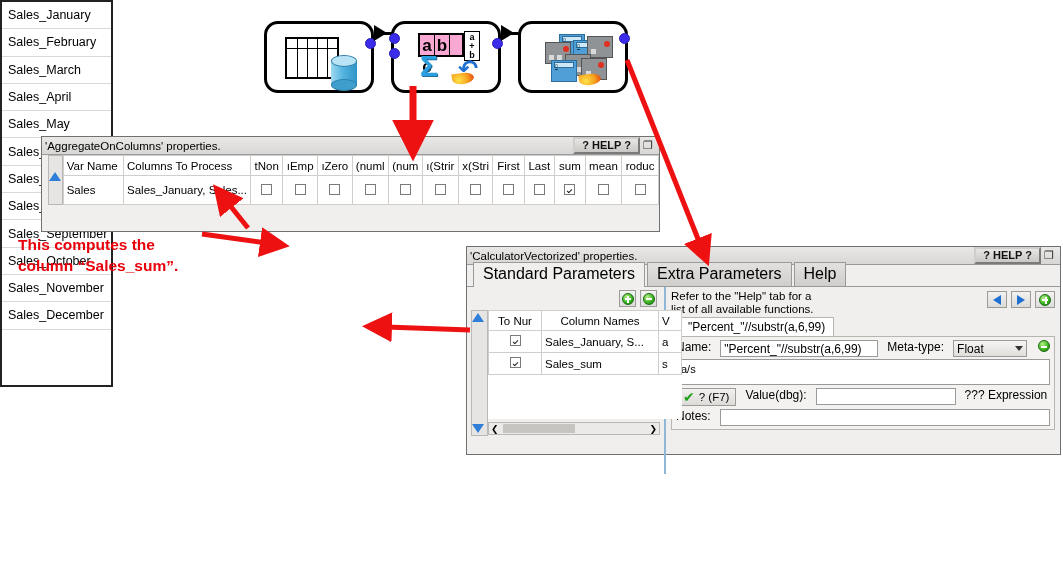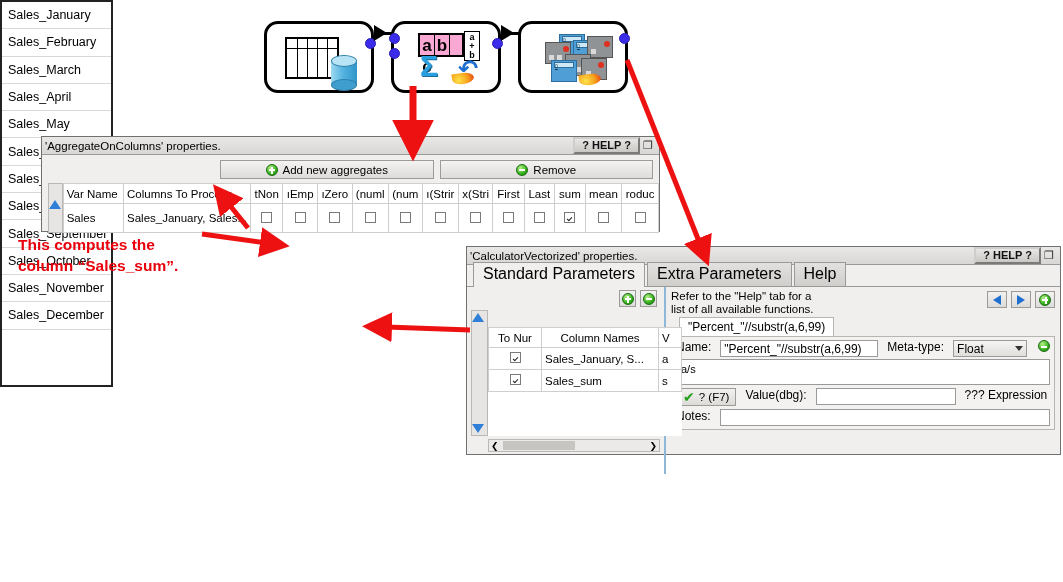--- a/index.html
+++ b/index.html
@@ -237,30 +237,20 @@
   <div>column “Sales_sum”.</div>
 </div>
 
 <div class="win" id="aggwin">
   <div class="titlebar">
     <div class="ttl">'AggregateOnColumns' properties.</div>
     <div class="helpbtn">? HELP ?</div>
     <div class="dockicon">❐</div>
   </div>
 
-  <div class="aggbar">
-    <div class="aggbtn">
-      <span class="gicon plus"></span>
-      <span>Add new aggregates</span>
-    </div>
-    <div class="aggbtn">
-      <span class="gicon"></span>
-      <span>Remove</span>
-    </div>
-  </div>
 
   <div class="aggtablewrap">
     <div class="vscroll" style="height:50px;">
       <div class="tri-up"></div>
     </div>
     <table class="grid" id="aggtable">
       <thead>
           <tr>
             <th style="width: 63px; text-align: left;">Var Name</th>
             <th style="width: 119px; text-align: left;">Columns To Process</th>
@@ -332,21 +322,21 @@
 
     <div class="leftpane">
       <div class="plusrow">
         <div class="btnsm">
             <span class="gicon plus"></span>
           </div>
         <div class="btnsm">
             <span class="gicon"></span>
           </div>
       </div>
-      <div style="display:flex;align-items:flex-end;">
+      <div style="display:flex;">
         <div class="vscroll" style="height:126px;flex-direction:column;justify-content:space-between;padding:2px 0;width:17px;">
           <div class="tri-up"></div>
           <div class="tri-down"></div>
         </div>
         <div style="position:relative;width:172px;">
           <table class="grid" id="calctable" style="width:172px;">
             <thead>
                 <tr>
                   <th style="width: 46px;">To Nur</th>
                   <th style="width: 110px;">Column Names</th>

